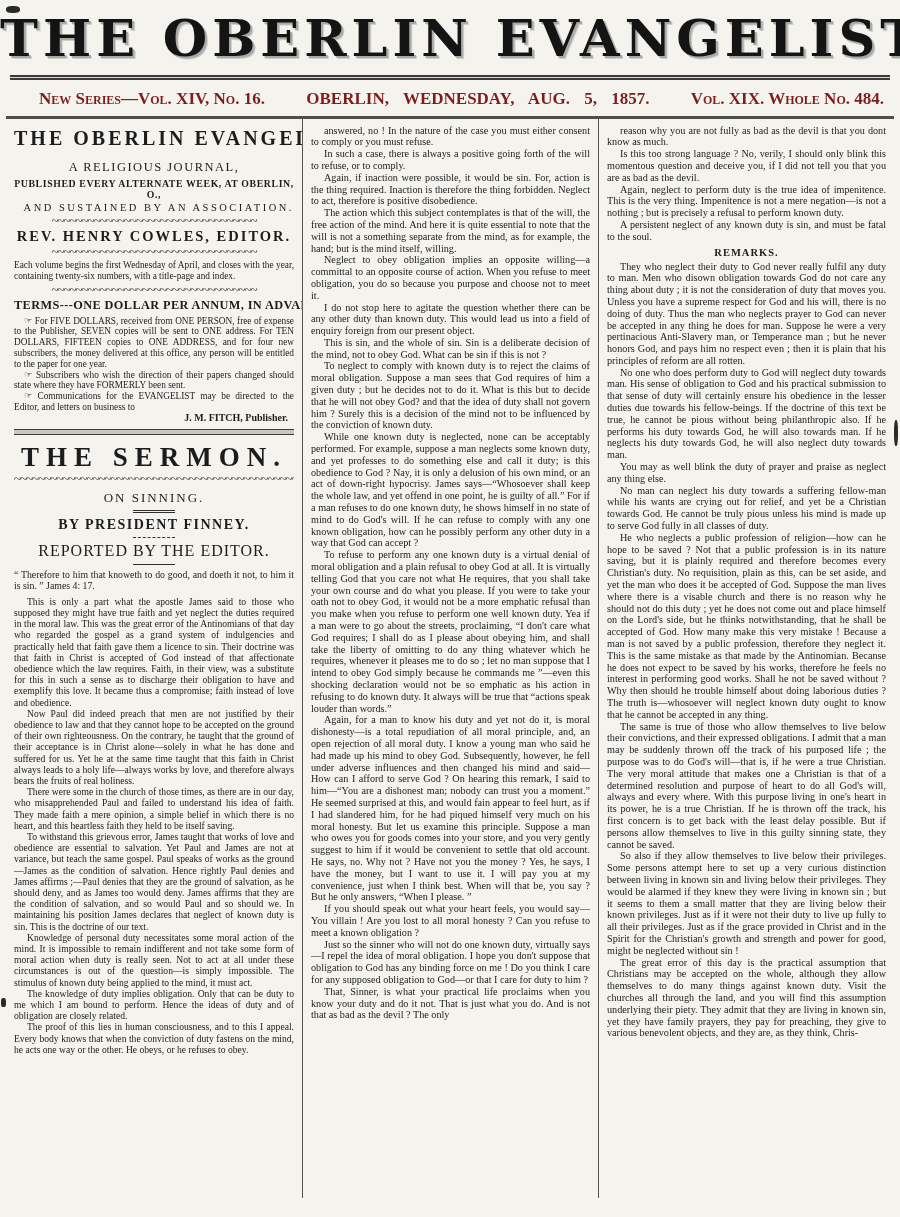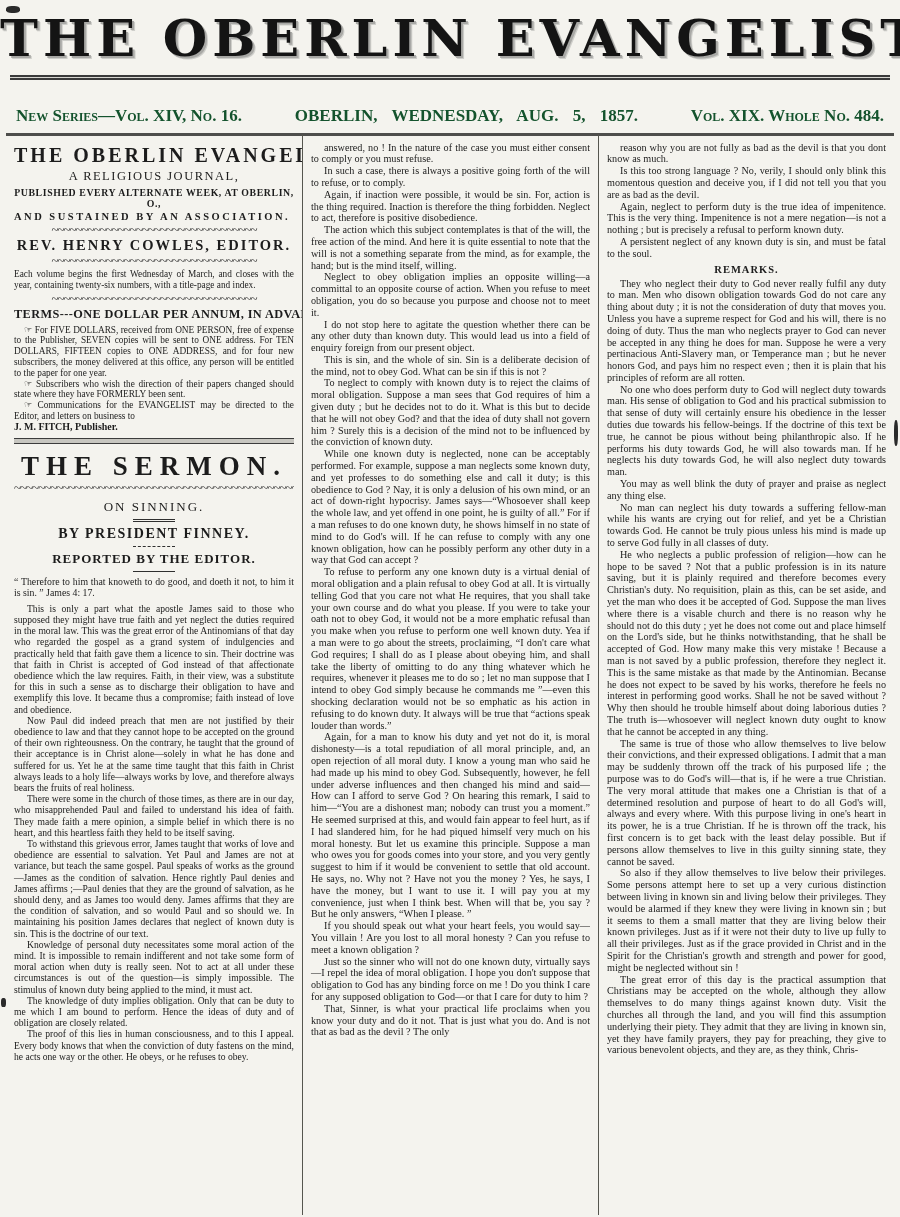--- a/index.html
+++ b/index.html
@@ -17,22 +17,22 @@
     font-size:51px; letter-spacing:5px; line-height:1.05; color:#141414;
     text-shadow:2px 2px 0 #a9a9a6, 3px 3px 0 #cfcfcb;
     white-space:nowrap;
   }
   .rule2{
     margin:9px 10px 0 10px; height:5px;
     border-top:2px solid #3a3a3a; border-bottom:2px solid #3a3a3a; background:#d8d7d1;
   }
   .dateline{
     display:flex; justify-content:space-between; align-items:baseline;
-    padding:26px 16px 7px 16px; font-variant:small-caps; font-weight:bold;
-    font-size:17px; color:#14532d;
+    padding:9px 16px 7px 16px; font-variant:small-caps; font-weight:bold;
+    font-size:17px; color:#7f1d1d;margin-left:23px;
   }
   .dateline .mid{ word-spacing:10px; }
 
   
   .columns{ display:flex; height:1082px; padding:0 6px; }
   .col{
     width:296px; height:100%; overflow:hidden; padding:6px 8px 0 8px;
     border-top:3px solid #4e4e4c;
   }
   .col + .col{ border-left:1px solid #56564f; }
@@ -51,34 +51,34 @@
   .shortrule{ width:42px; border-top:1px solid #2f2f2f; margin:4px auto 4px auto; }
   .shortrule.dbl{ border-bottom:1px solid #2f2f2f; height:3px; }
   .dotted{ border-top:1px dashed #2f2f2f; }
   .thickbar{
     height:6px; background:#c7c6c0; border-top:1px solid #3c3c3c; border-bottom:1px solid #3c3c3c;
     margin:6px 0 7px 0;
   }
 
   
   .c1-title{ text-align:center; font-weight:bold; font-size:20px; letter-spacing:3px; margin-top:2px; white-space:nowrap; }
-  .c1-sub{ text-align:center; font-size:12.5px; letter-spacing:1.5px; margin-top:2px; }
+  .c1-sub{ text-align:center; font-size:12.5px; letter-spacing:1.5px; margin-top:10px; }
   .c1-pub{ text-align:center; font-weight:bold; font-size:9.8px; letter-spacing:0.6px; margin-top:3px; }
-  .c1-sus{ text-align:left; font-weight:bold; font-size:10.5px; letter-spacing:2.5px; margin-top:2px; margin-bottom:2px; }
+  .c1-sus{ text-align:right; font-weight:normal; font-size:10.5px; letter-spacing:2.5px; margin-top:2px; margin-bottom:2px; }
   .c1-editor{ text-align:center; font-weight:bold; font-size:14.5px; letter-spacing:2px; margin:1px 0; }
   .c1-volnote{ font-size:9.3px; line-height:11px; text-align:justify; margin:2px 0; }
   .c1-terms-h{ font-weight:bold; font-size:12.3px; letter-spacing:0.4px; text-align:justify; text-align-last:justify; margin:2px 0 3px 0; white-space:nowrap; }
   .c1-terms p{ font-size:9.3px; line-height:10.8px; text-align:justify; text-indent:10px; }
-  .c1-publisher{ text-align:left; font-weight:bold; font-size:10px; padding-right:6px; margin-top:-1px; margin-bottom:2px; }
+  .c1-publisher{ text-align:right; font-weight:bold; font-size:10px; padding-right:6px; margin-top:-1px; margin-bottom:2px; }
 
   
   .sermon-h1{ text-align:center; font-weight:bold; font-size:27px; letter-spacing:7px; margin-top:2px; white-space:nowrap; }
   .sermon-h2{ text-align:center; font-size:13px; letter-spacing:2px; margin-top:5px; }
   .sermon-by{ text-align:center; font-weight:bold; font-size:14px; letter-spacing:1.5px; margin-top:4px; }
-  .sermon-rep{ text-align:center; font-weight:bold; font-size:13px; letter-spacing:1px; margin-top:4px; }
+  .sermon-rep{ text-align:center; font-weight:normal; font-size:16px; letter-spacing:1px; margin-top:4px; }
   .epigraph{ font-size:9.8px; line-height:11.5px; text-align:justify; margin:0 0 4px 0; }
   .remarks-h{ text-align:center; font-weight:bold; font-size:10.5px; letter-spacing:1px; margin:4px 0 3px 0; }
 
   
   .speck{ position:absolute; background:#2a2a2a; border-radius:40%; }
   .speck.s1{ left:6px; top:6px; width:14px; height:7px; }
   .speck.s2{ left:1px; top:998px; width:5px; height:9px; }
   .speck.s3{ left:894px; top:420px; width:4px; height:26px; }
 </style>
 </head>
@@ -103,21 +103,21 @@
   <div class="columns">
 
     <div class="col col1">
       <div class="c1-title">THE OBERLIN EVANGELIST</div>
       <div class="c1-sub">A RELIGIOUS JOURNAL,</div>
       <div class="c1-pub">PUBLISHED EVERY ALTERNATE WEEK, AT OBERLIN, O.,</div>
       <div class="c1-sus">AND SUSTAINED BY AN ASSOCIATION.</div>
       <div class="squig"></div>
       <div class="c1-editor">REV. HENRY COWLES, EDITOR.</div>
       <div class="squig"></div>
-      <div class="c1-volnote">Each volume begins the first Wednesday of March, and closes with the year, containing twenty-six numbers, with a title-page and index.</div>
+      <div class="c1-volnote">Each volume begins the first Wednesday of April, and closes with the year, containing twenty-six numbers, with a title-page and index.</div>
       <div class="squig"></div>
       <div class="c1-terms-h">TERMS---ONE DOLLAR PER ANNUM, IN ADVANCE</div>
       <div class="c1-terms">
         <p>☞ For FIVE DOLLARS, received from ONE PERSON, free of expense to the Publisher, SEVEN copies will be sent to ONE address.  For TEN DOLLARS, FIFTEEN copies to ONE ADDRESS, and for four new subscribers, the money delivered at this office, any person will be entitled to the paper for one year.</p>
         <p>☞ Subscribers who wish the direction of their papers changed should state where they have FORMERLY been sent.</p>
         <p>☞ Communications for the EVANGELIST may be directed to the Editor, and letters on business to</p>
       </div>
       <div class="c1-publisher">J. M. FITCH, Publisher.</div>
 
       <div class="thickbar"></div>

